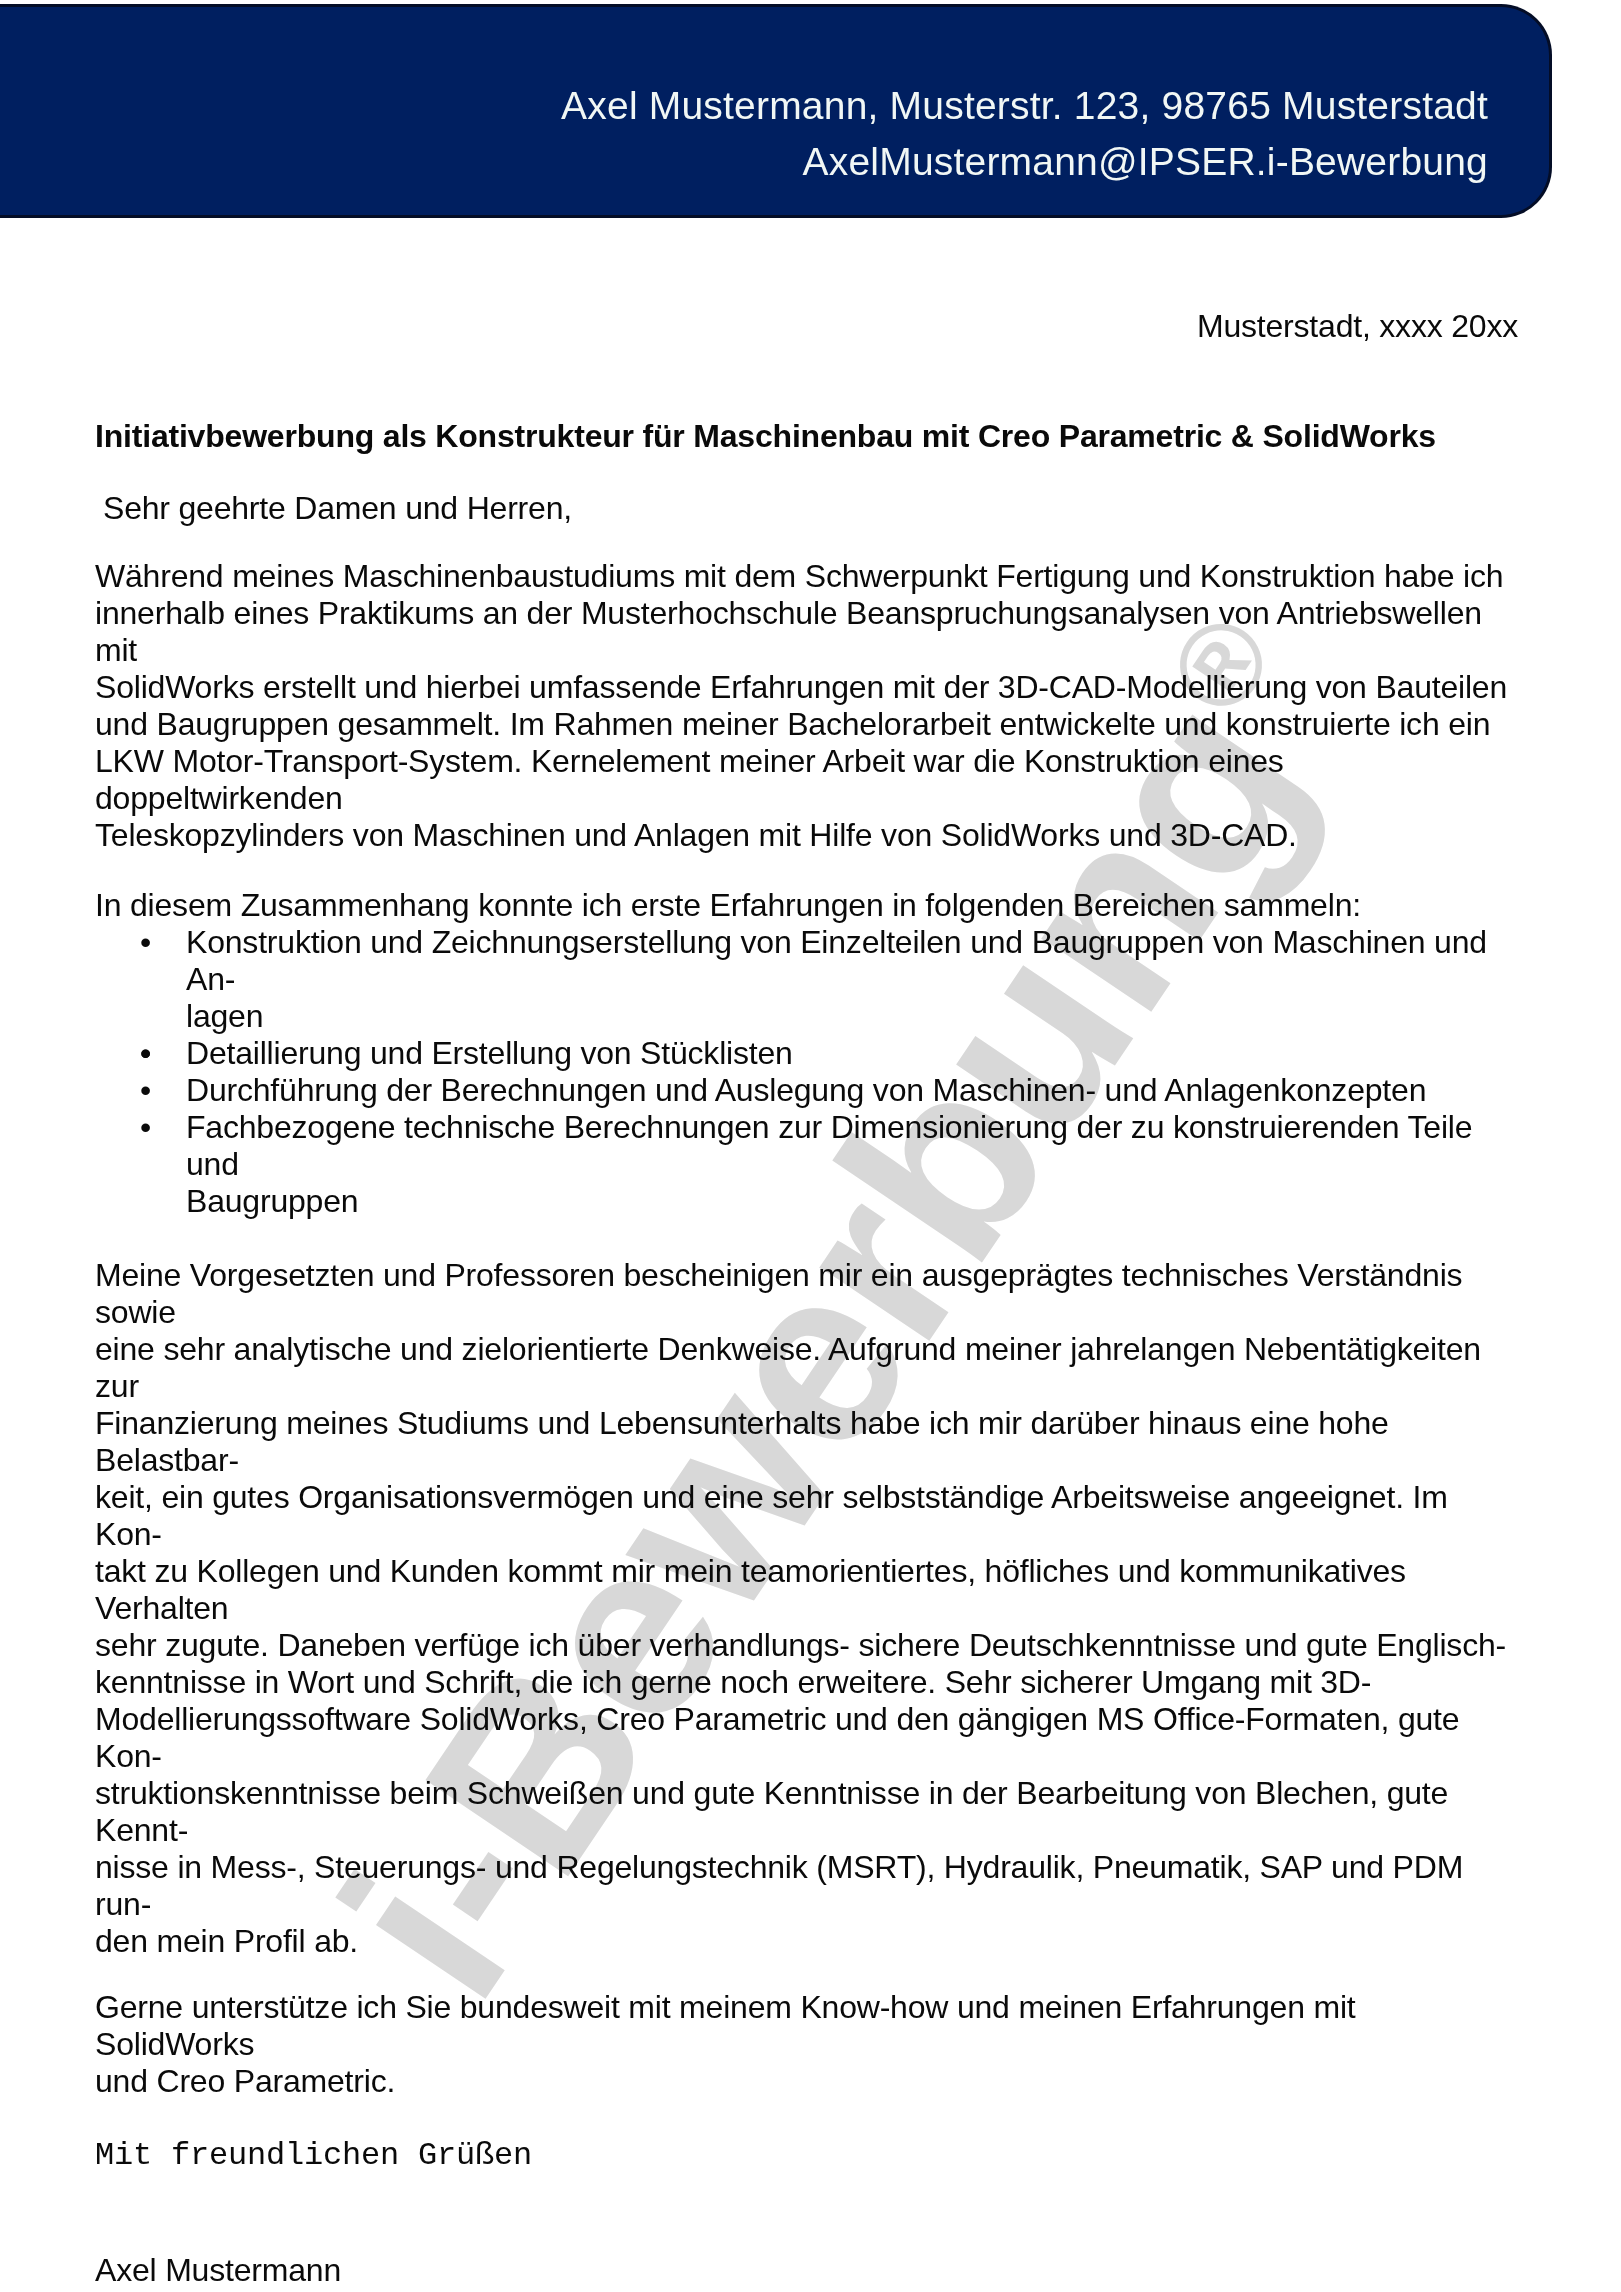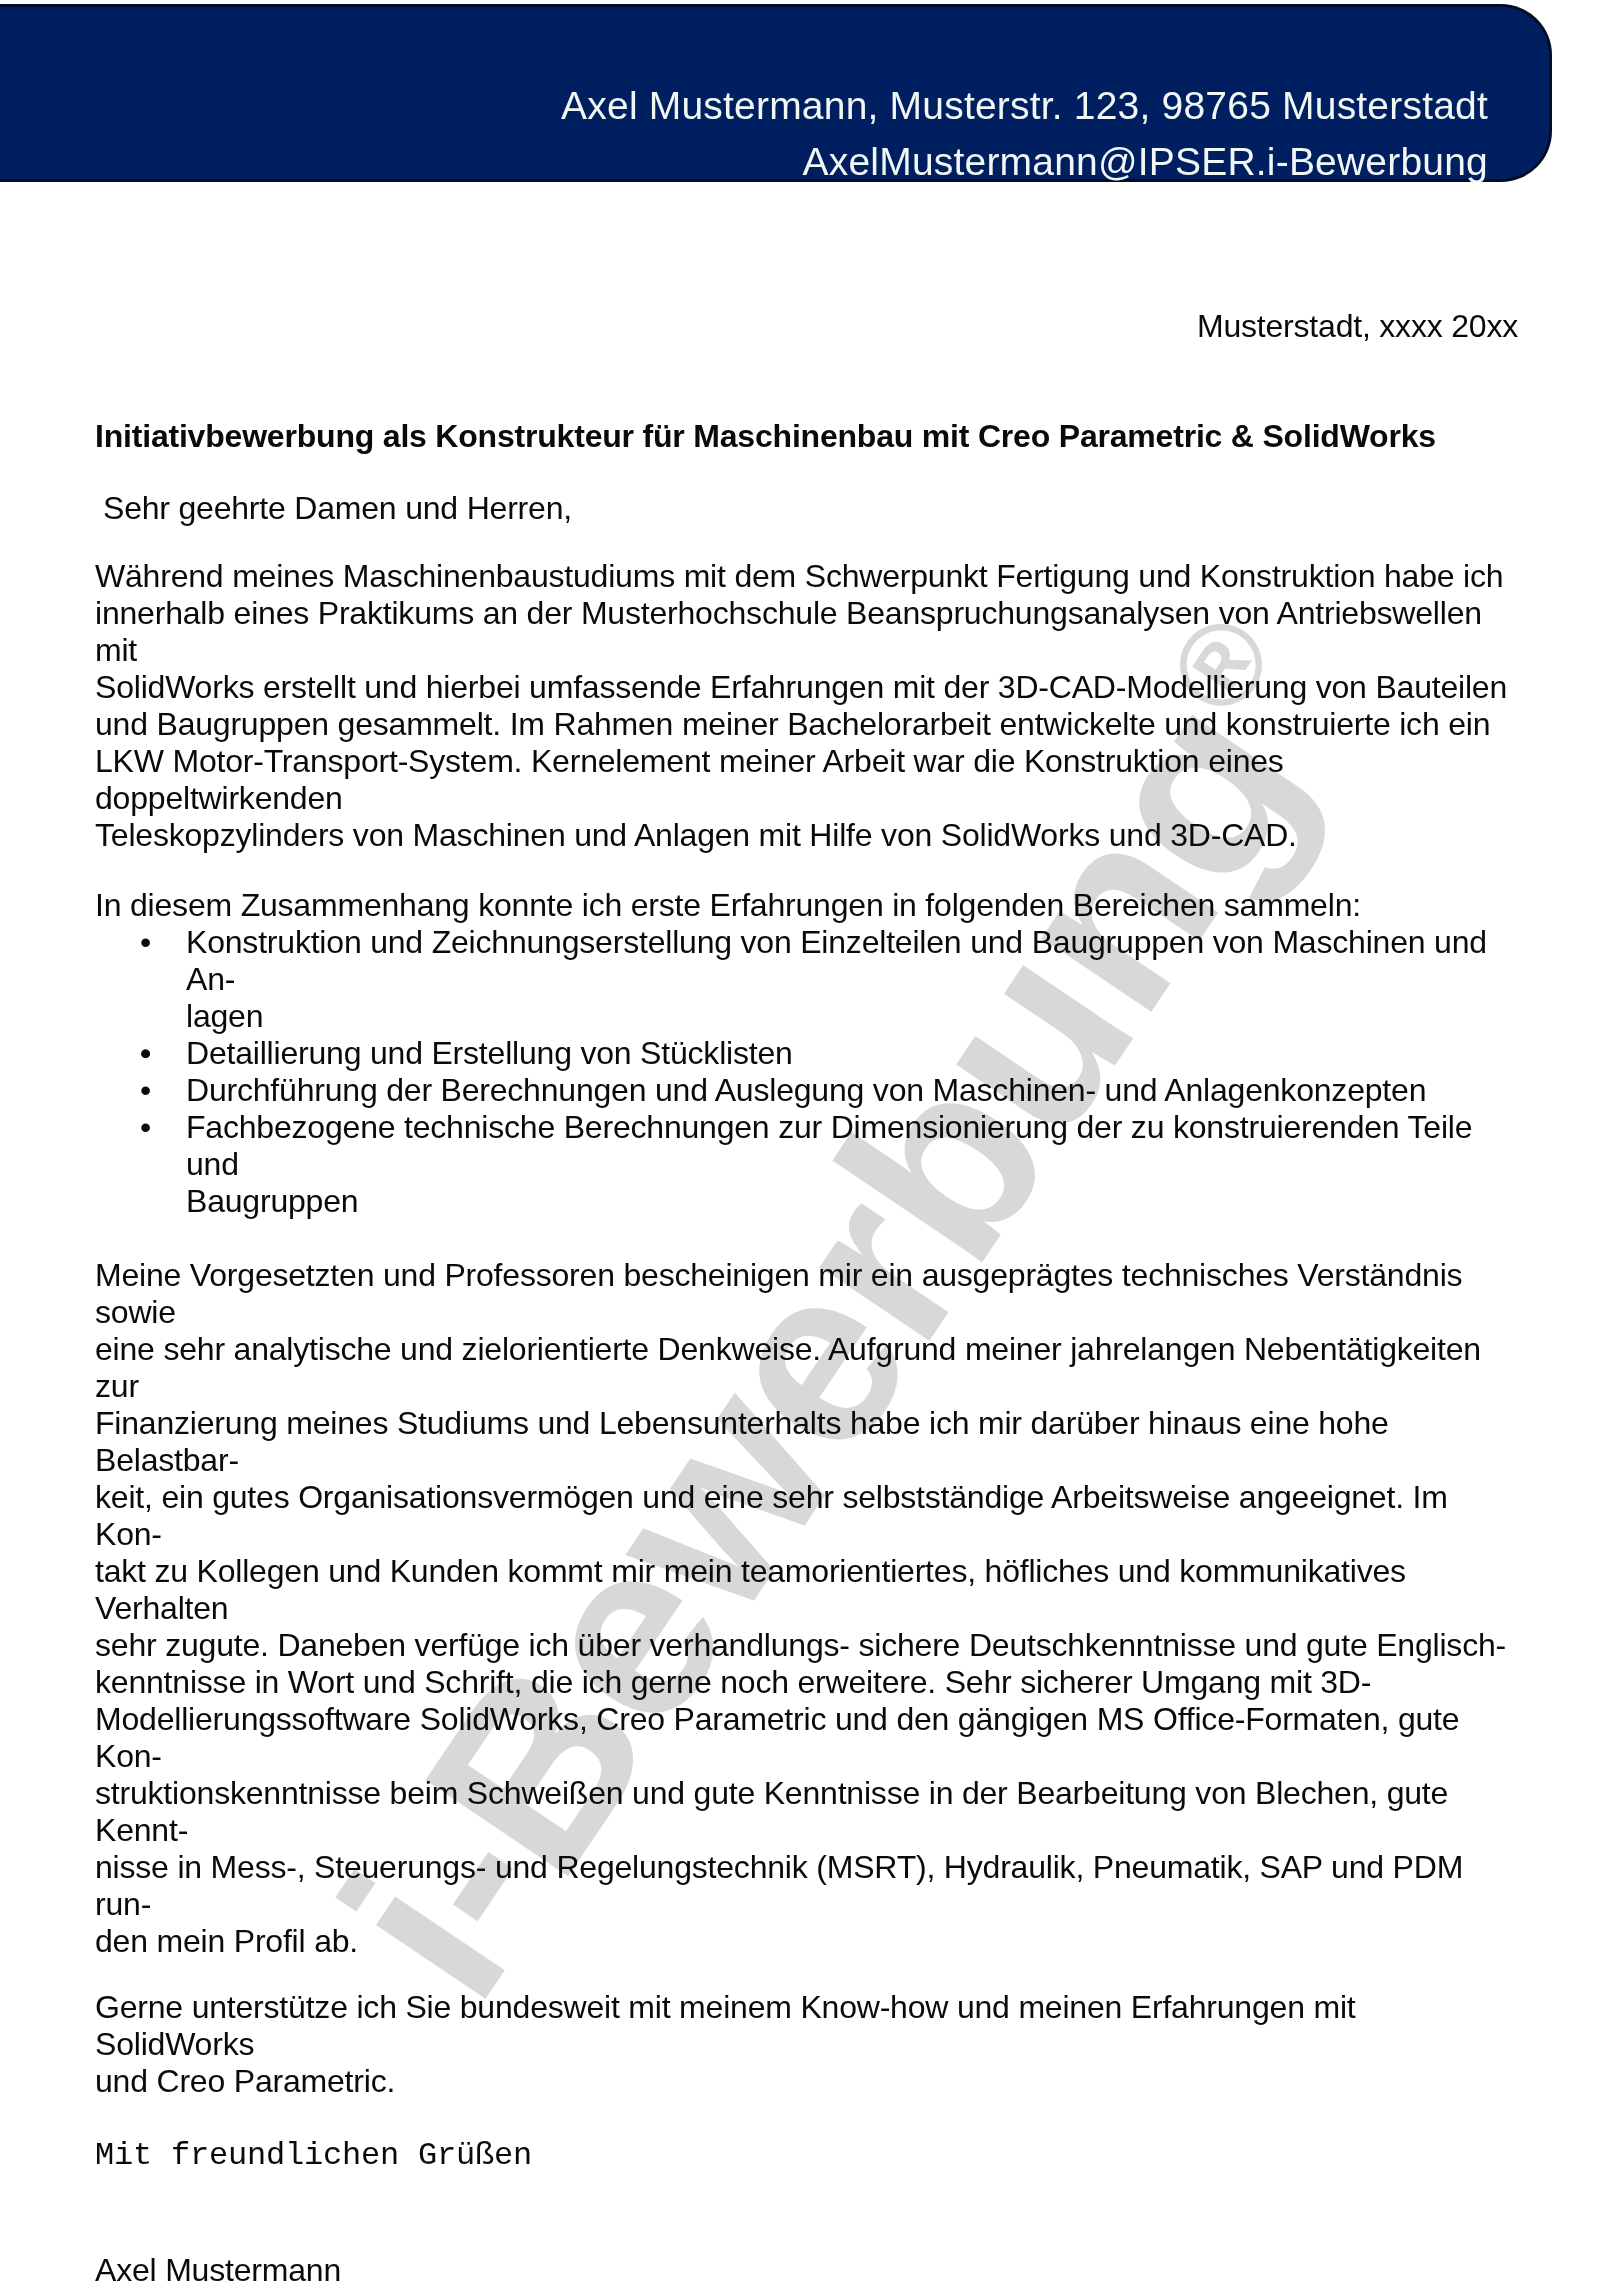--- a/index.html
+++ b/index.html
@@ -8,21 +8,21 @@
     position:relative;
     width:1621px;height:2293px;
     background:#ffffff;
     overflow:hidden;
     font-family:"Liberation Sans","DejaVu Sans",sans-serif;
     color:#0a0a0a;
   }
   
   .letterhead{
     position:absolute;top:3.9px;left:0;z-index:2;
-    width:1552px;height:178px;
+    width:1552px;height:214px;
     box-sizing:border-box;
     background:#001f60;
     border:3.9px solid #040d26;
     border-left:none;
     border-radius:0 51px 51px 0;
     text-align:right;
     padding:71px 61px 0 0;
     color:#f1f7f5;
     font-size:39px;line-height:56px;
     letter-spacing:0.2px;

